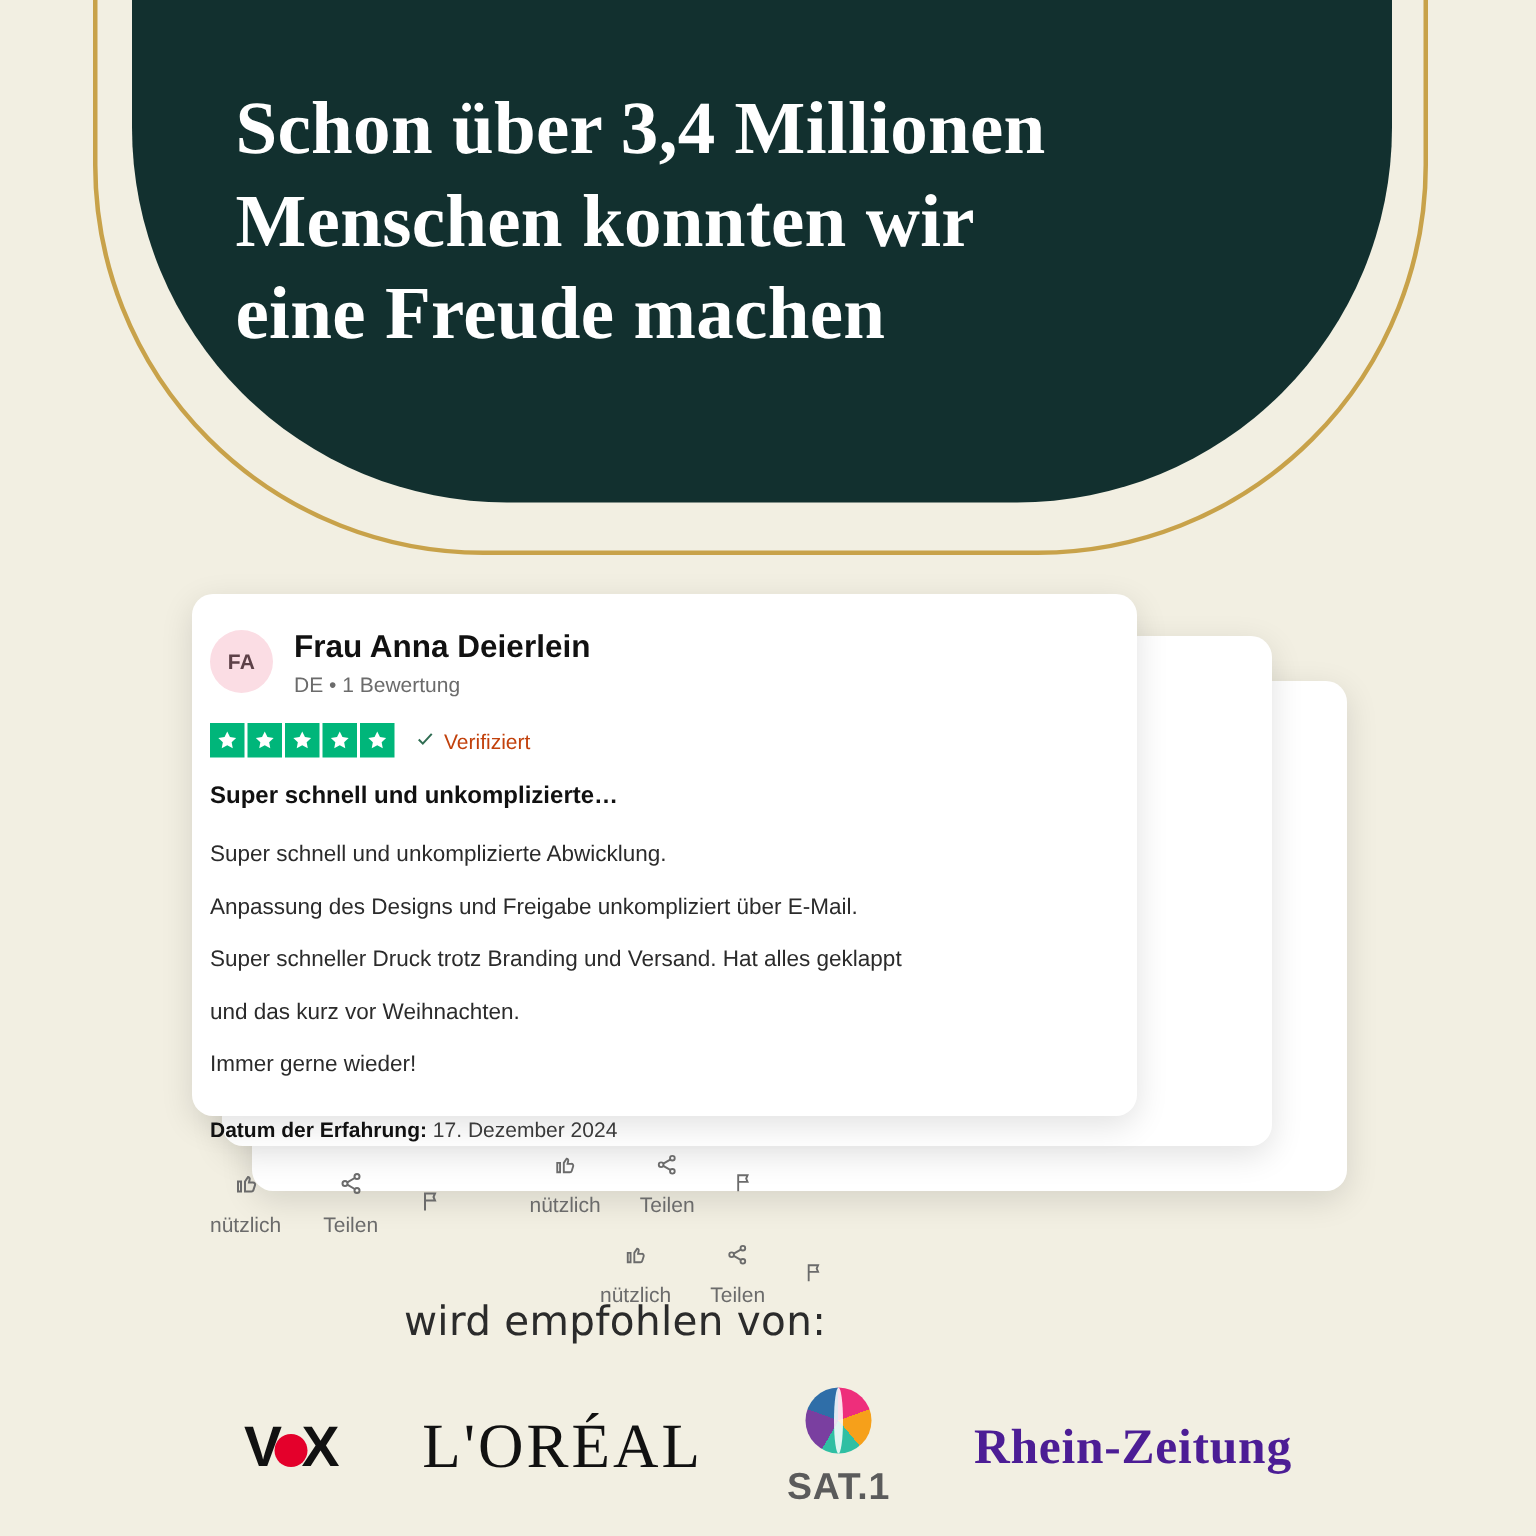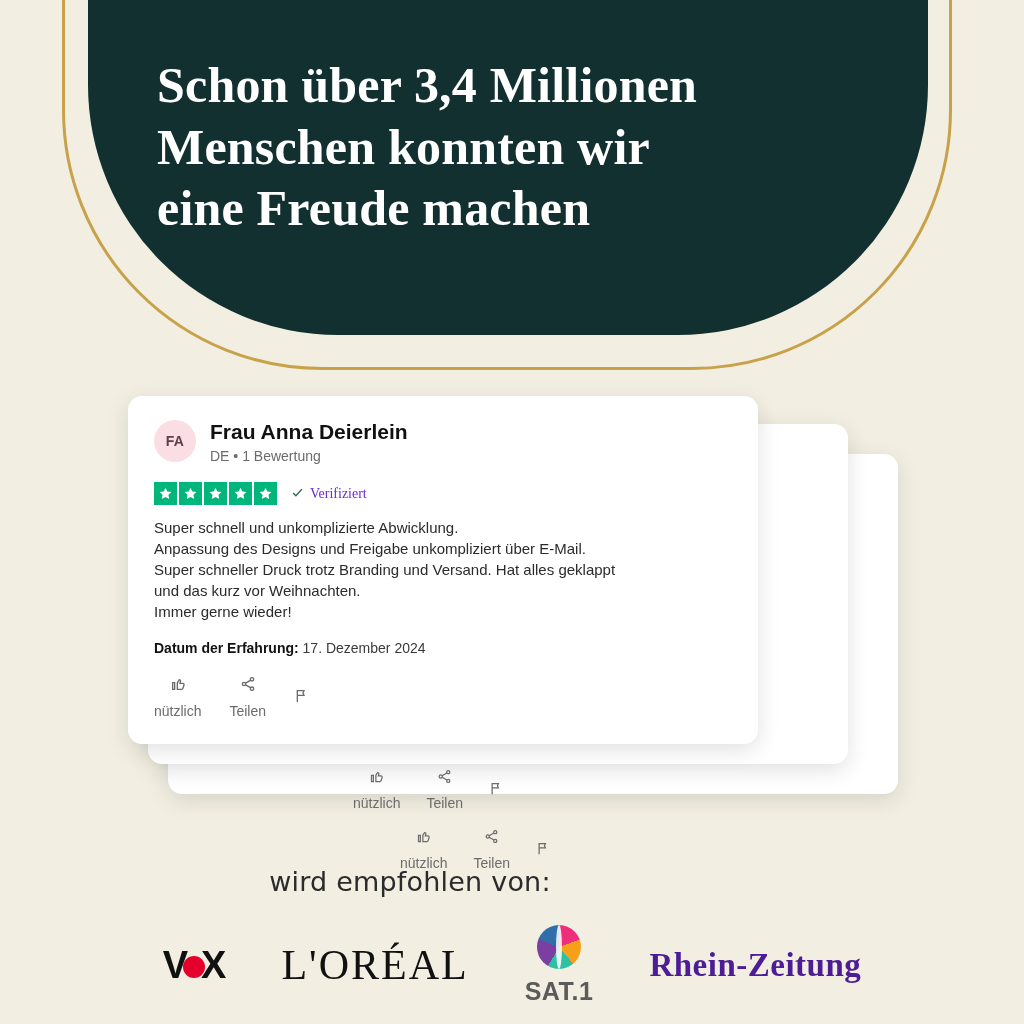--- a/index.html
+++ b/index.html
@@ -82,21 +82,21 @@
     left: 148px;
     top: 32px;
     width: 700px;
     height: 340px;
   }
   .card-front {
     left: 128px;
     top: 4px;
     width: 630px;
     height: 348px;
-    padding: 22px 26px 0 26px;
+    padding: 22px 26px 0 12px;
   }
 
   
   .back-text {
     position: absolute;
     color: #4b4b4b;
     font-size: 14.5px;
     line-height: 24px;
     white-space: pre-line;
   }
@@ -161,40 +161,39 @@
     background: #00b67a;
     display: flex;
     align-items: center;
     justify-content: center;
   }
   .star svg { display: block; }
   .verified {
     display: flex;
     align-items: center;
     gap: 6px;
-    color: #6d28d9;
-    font-size: 14px;
-    font-family: Liberation Serif, serif;
+    color: #c2410c;
+    font-size: 14px;
   }
   .check {
     color: #2f6d52;
     font-size: 14px;
     line-height: 1;
   }
 
   .rv-title {
     margin-top: 17px;
     font-size: 16px;
     font-weight: 700;
     color: #111111;
   }
   .rv-body {
     margin-top: 12px;
     font-size: 15px;
-    line-height: 21px;
+    line-height: 35px;
     color: #2b2b2b;
     white-space: pre-line;
   }
   .rv-date {
     margin-top: 18px;
     font-size: 14px;
     color: #3a3a3a;
   }
   .rv-date b { color: #111111; }
 
@@ -401,20 +400,21 @@
       <div class="verified">
         <span class="check">
           <svg width="13" height="13" viewBox="0 0 24 24" fill="none" stroke="#2f6d52" stroke-width="2.5">
               <path d="M4 13l5 5L20 6"></path>
             </svg>
         </span>
         <span>Verifiziert</span>
       </div>
     </div>
 
+    <div class="rv-title">Super schnell und unkomplizierte…</div>
     <div class="rv-body">Super schnell und unkomplizierte Abwicklung.
 Anpassung des Designs und Freigabe unkompliziert über E-Mail.
 Super schneller Druck trotz Branding und Versand. Hat alles geklappt
 und das kurz vor Weihnachten.
 Immer gerne wieder!</div>
 
     <div class="rv-date">
       <b>Datum der Erfahrung:</b>
       <span>17. Dezember 2024</span>
     </div>

